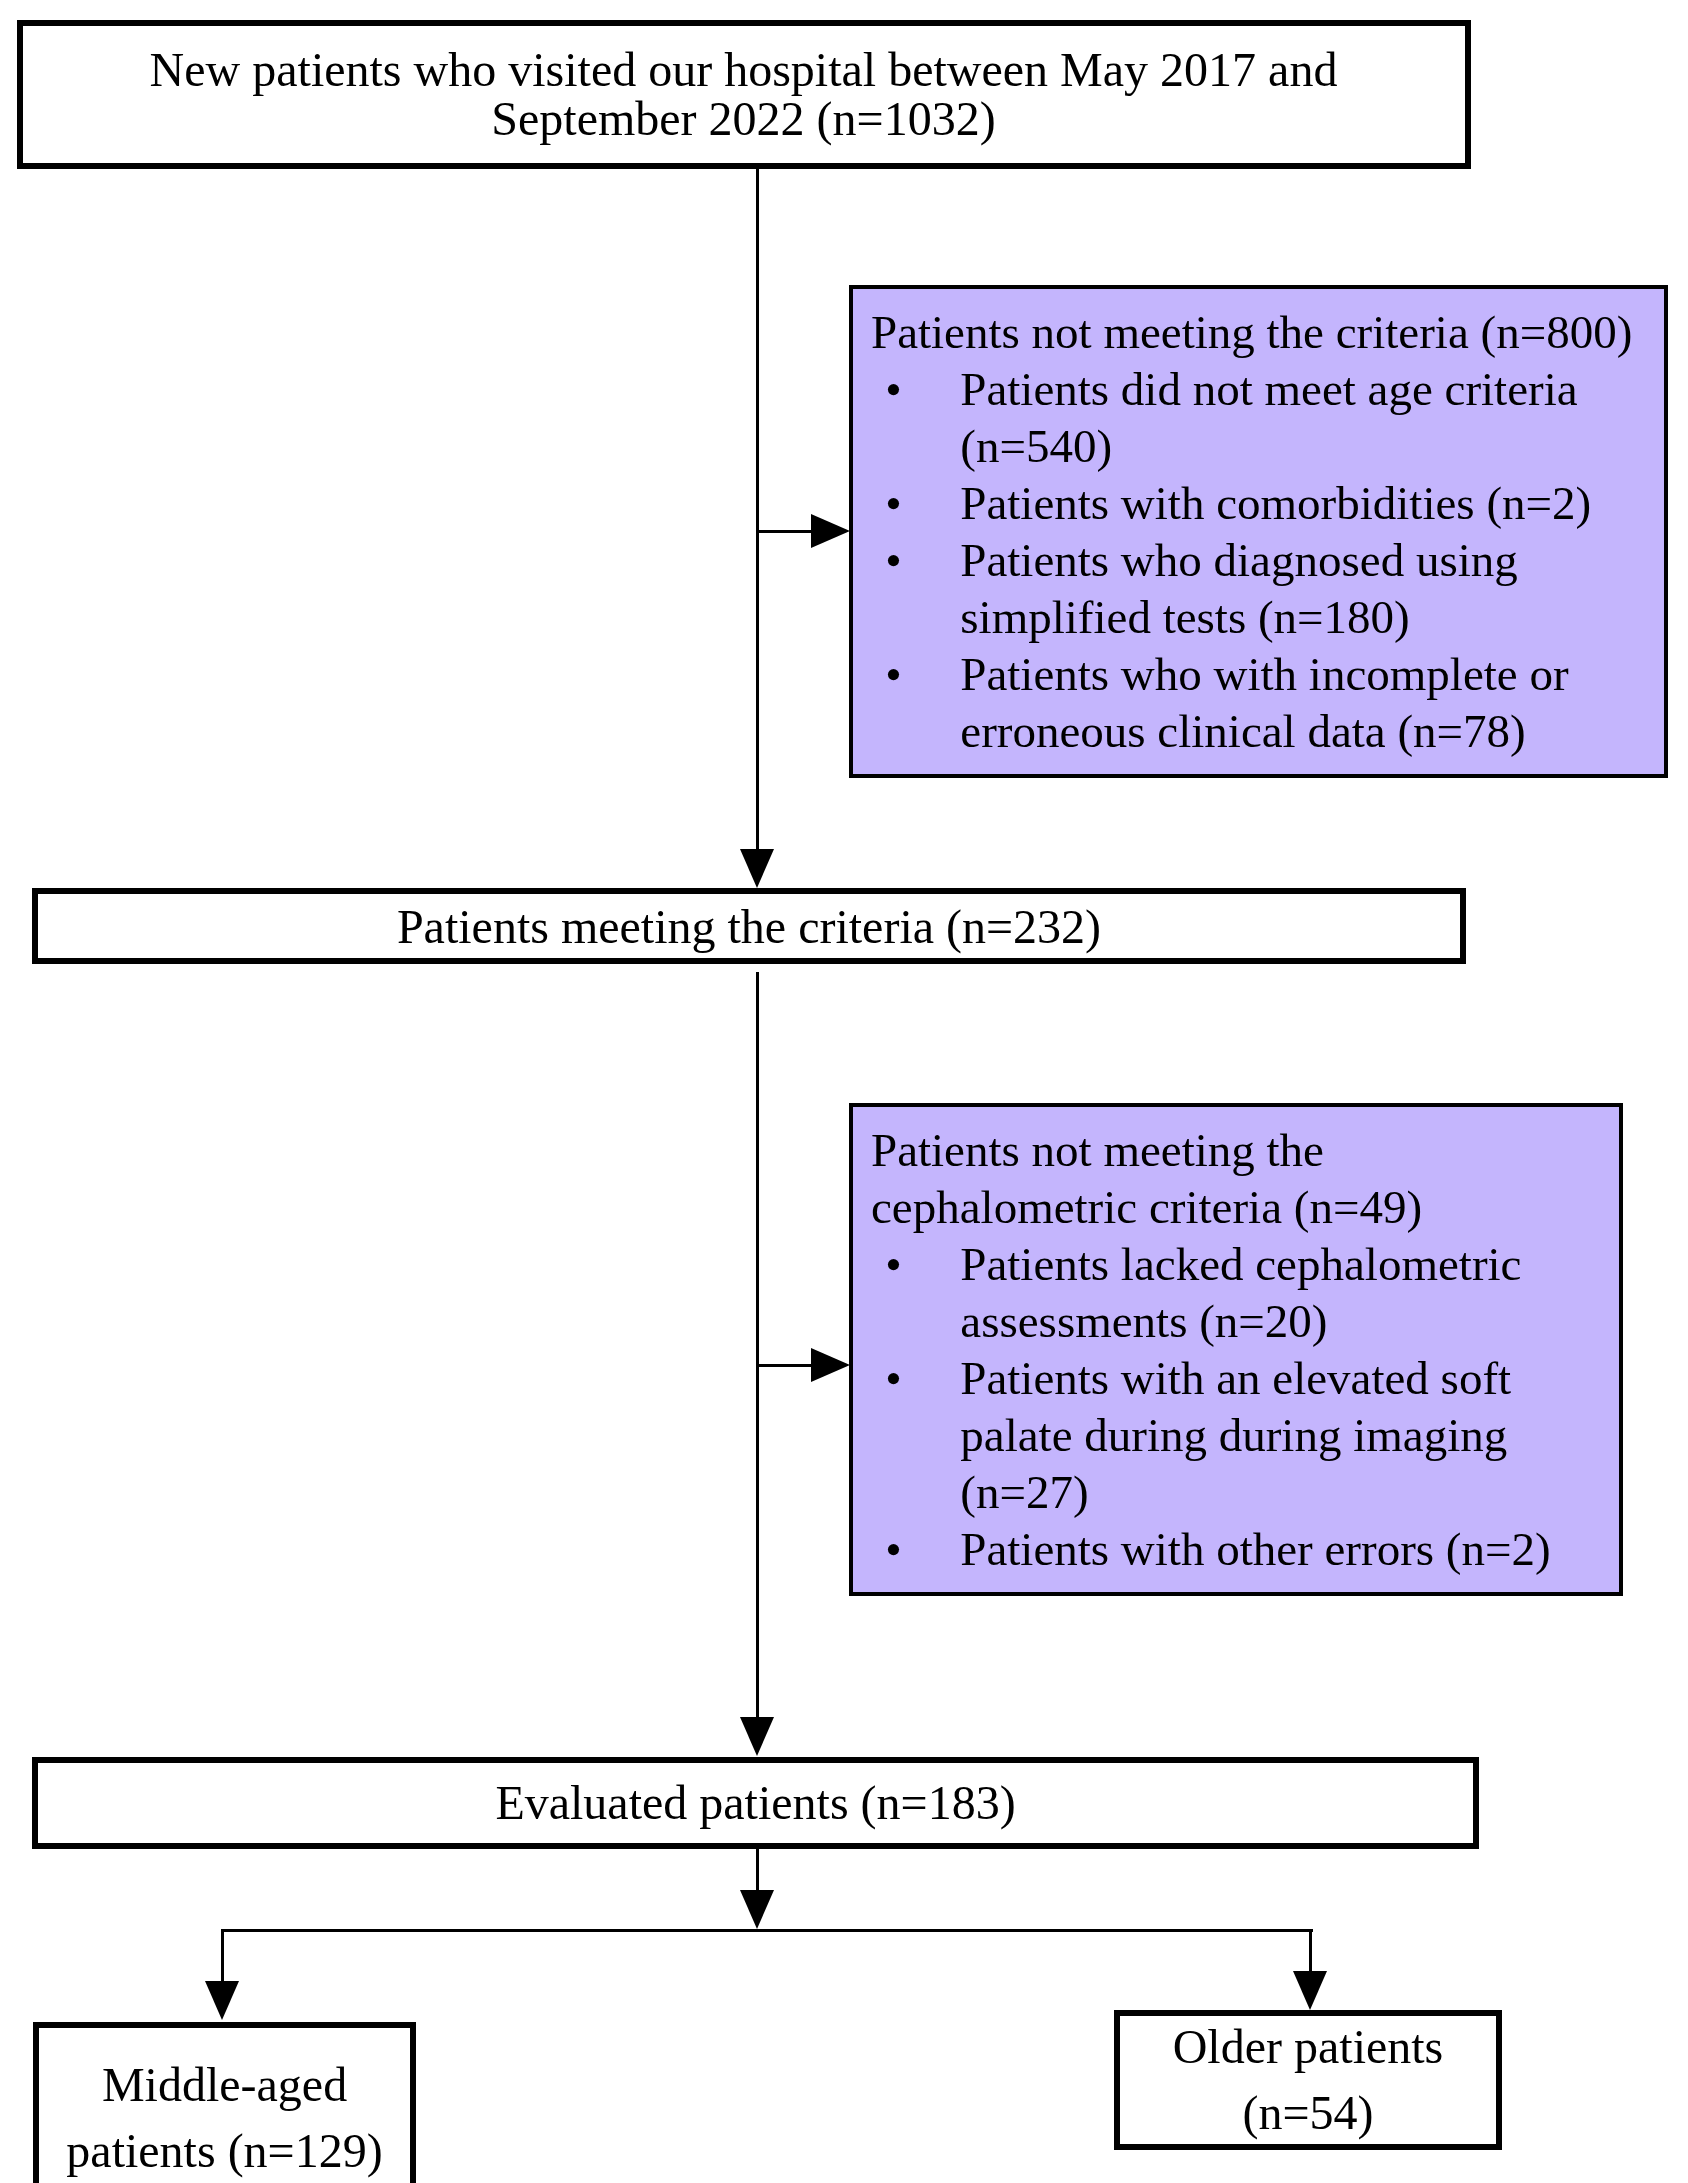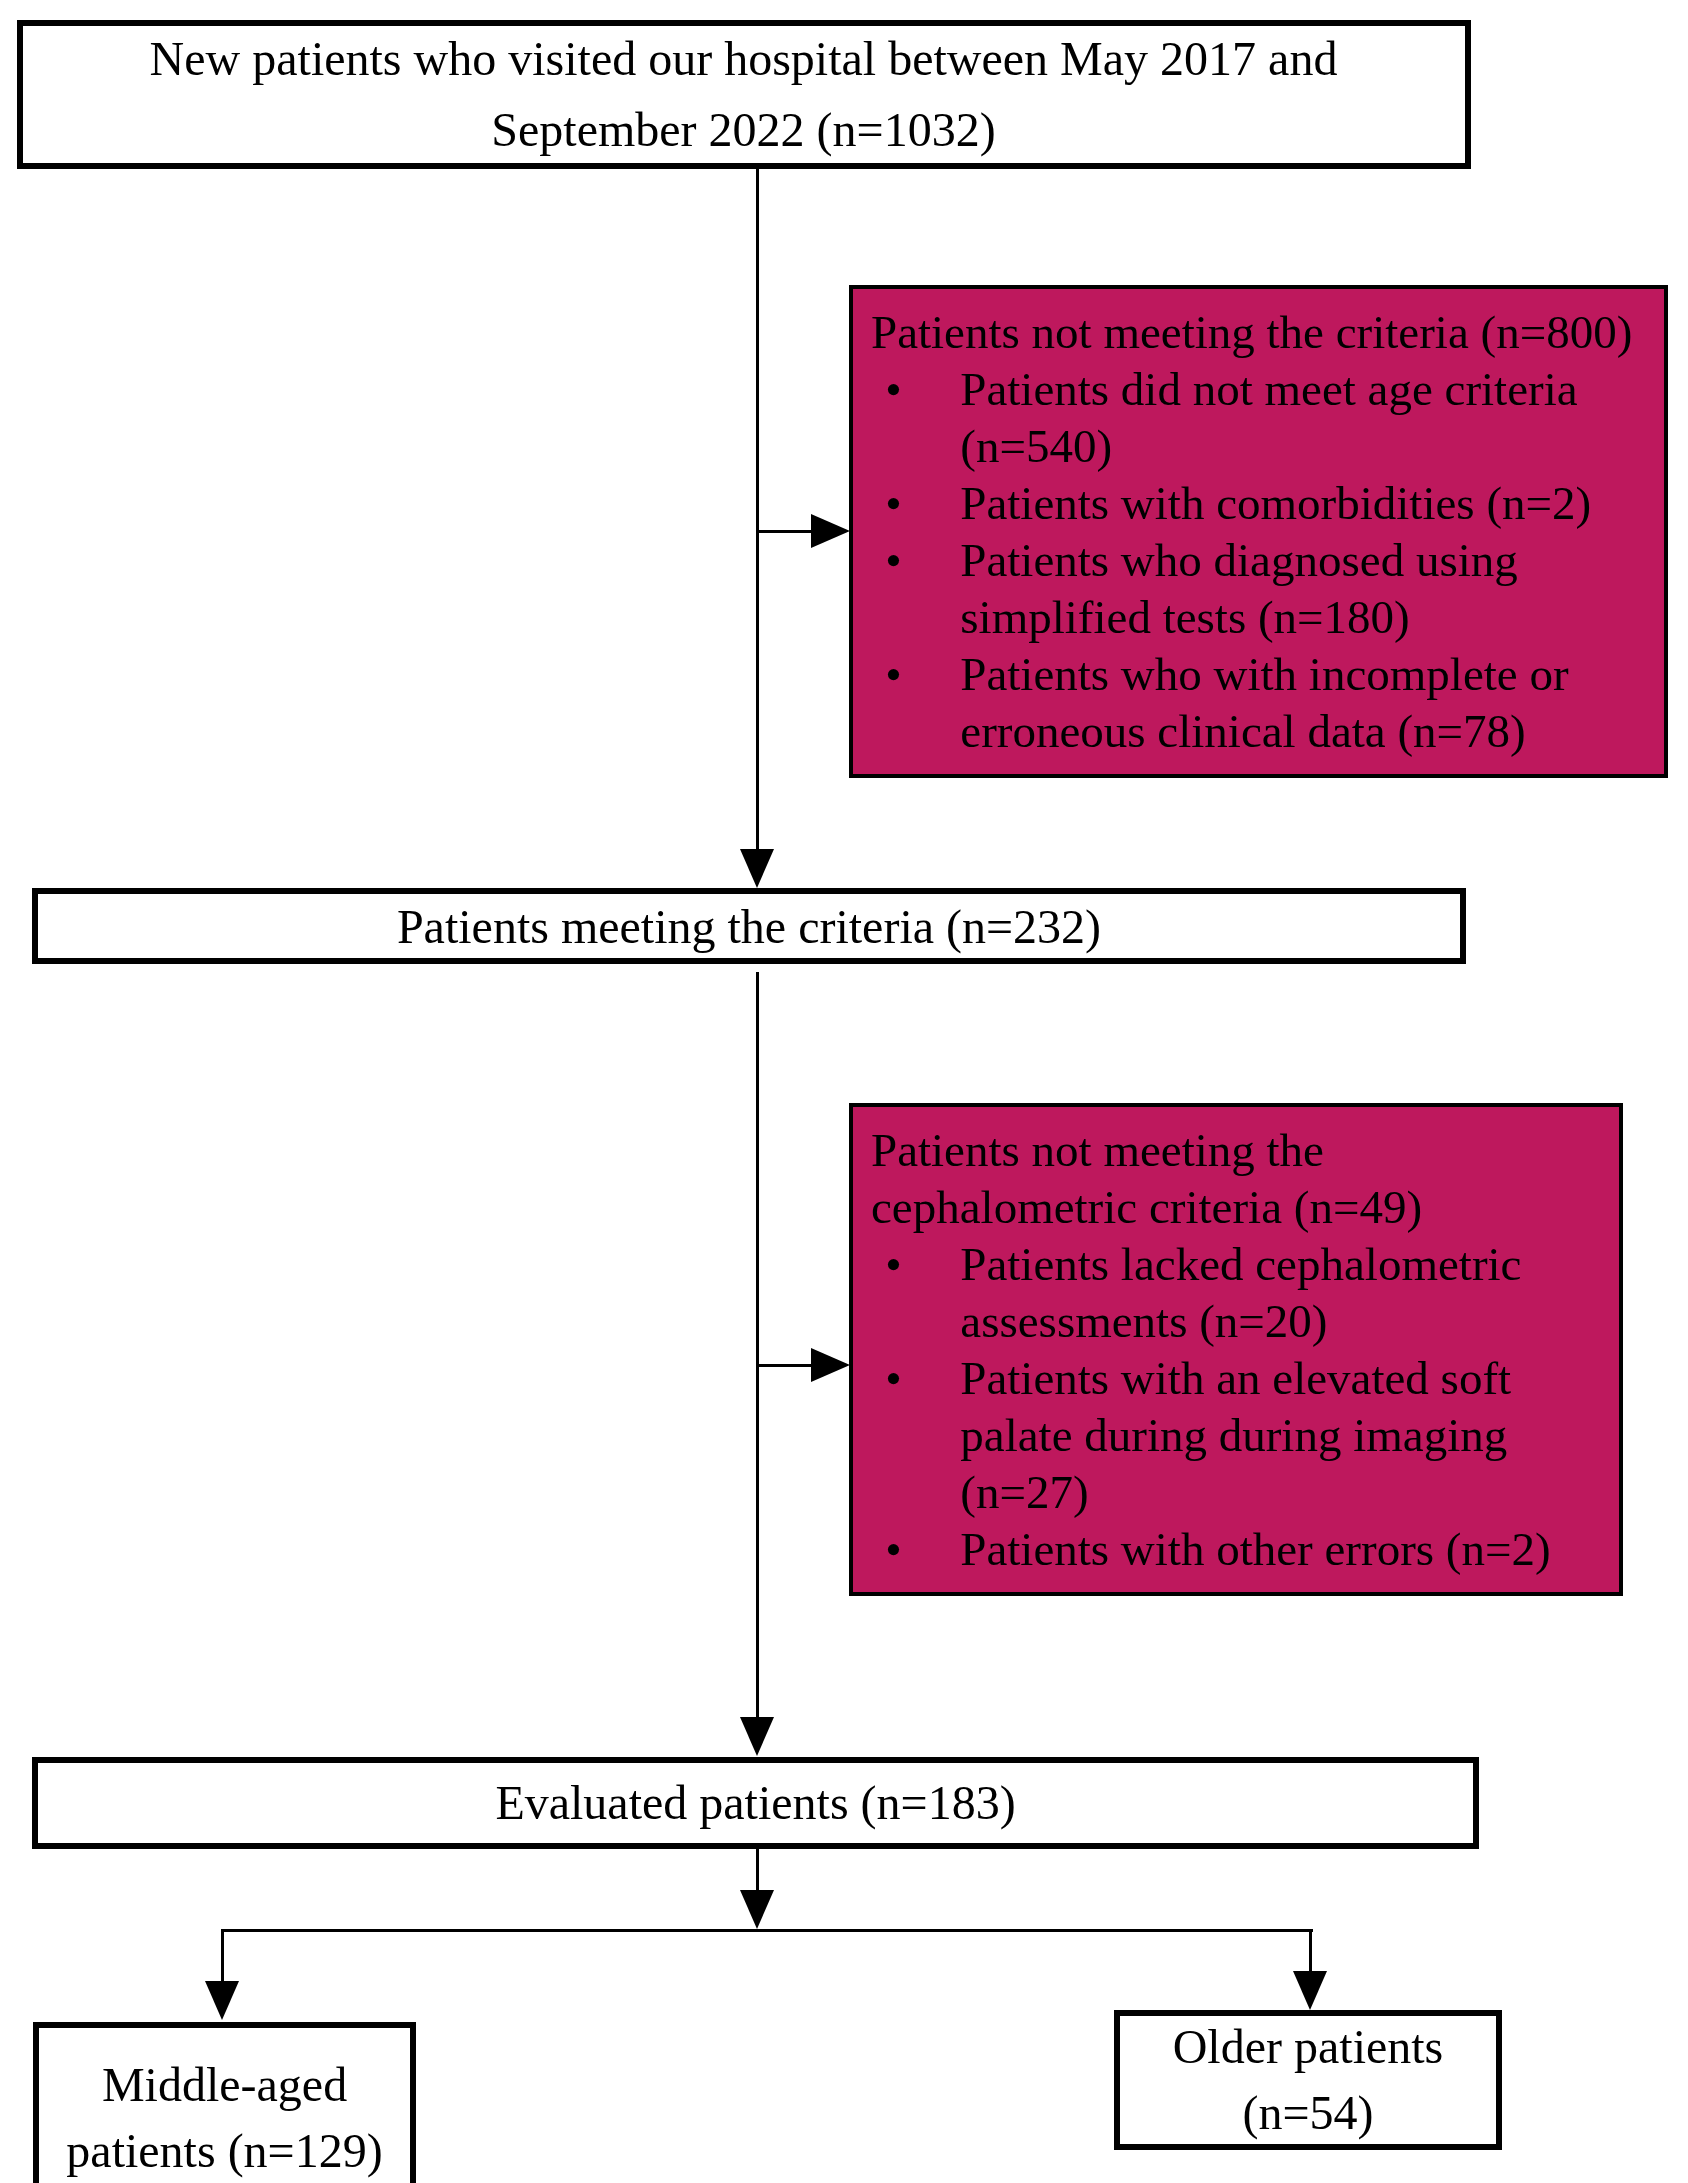--- a/index.html
+++ b/index.html
@@ -25,21 +25,21 @@
     align-items: center;
     justify-content: center;
     text-align: center;
     white-space: pre-line;
     font-size: 48px;
     line-height: 68px;
   }
   .exbox {
     position: absolute;
     box-sizing: border-box;
-    background: #be185d;
+    background: #c4b5fd;
     border: 4.5px solid #000000;
     padding: 15px 9px 12px 18px;
     font-size: 47px;
     line-height: 57px;
     overflow: hidden;
   }
   .exbox .title { white-space: pre; }
   .exbox ul { margin: 0; padding: 0 0 0 14.3px; list-style: none; }
   .exbox li { display: flex; align-items: flex-start; }
   .exbox .marker { flex: 0 0 75px; width: 75px; }
@@ -52,21 +52,21 @@
     border-top: 39px solid #000000;
   }
   .arrow-right {
     position: absolute; width: 0; height: 0;
     border-top: 17.3px solid transparent;
     border-bottom: 17.3px solid transparent;
     border-left: 39px solid #000000;
   }
   
   #top-box      { left: 16.5px;   top: 19.5px;   width: 1454px; height: 149px; }
-  #top-box .ctext { line-height: 71px; }
+  #top-box .ctext { line-height: 49px; }
   #ex-box-1     { left: 849px; top: 285px;  width: 819px; height: 493px; }
   #meet-box     { left: 32px;   top: 888px; width: 1434px; height: 76px; }
   #meet-box .ctext { line-height: 71px; }
   #ex-box-2     { left: 849px; top: 1103px; width: 774px; height: 493px; }
   #eval-box     { left: 32px;   top: 1757px; width: 1447px; height: 92px; }
   #eval-box .ctext { line-height: 78px; border-radius: 18px; }
   #left-box     { left: 33px;   top: 2022px; width: 383px;  height: 192px; }
   #left-box .ctext { line-height: 66px; }
   #right-box    { left: 1114px; top: 2010px; width: 388px;  height: 140px; }
   #right-box .ctext { line-height: 66px; }

